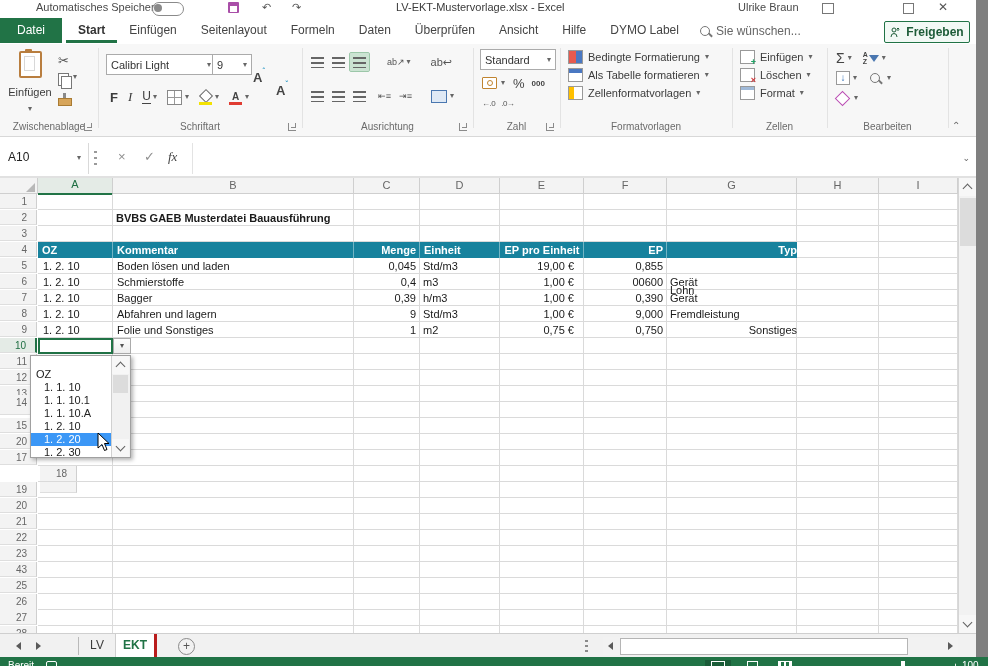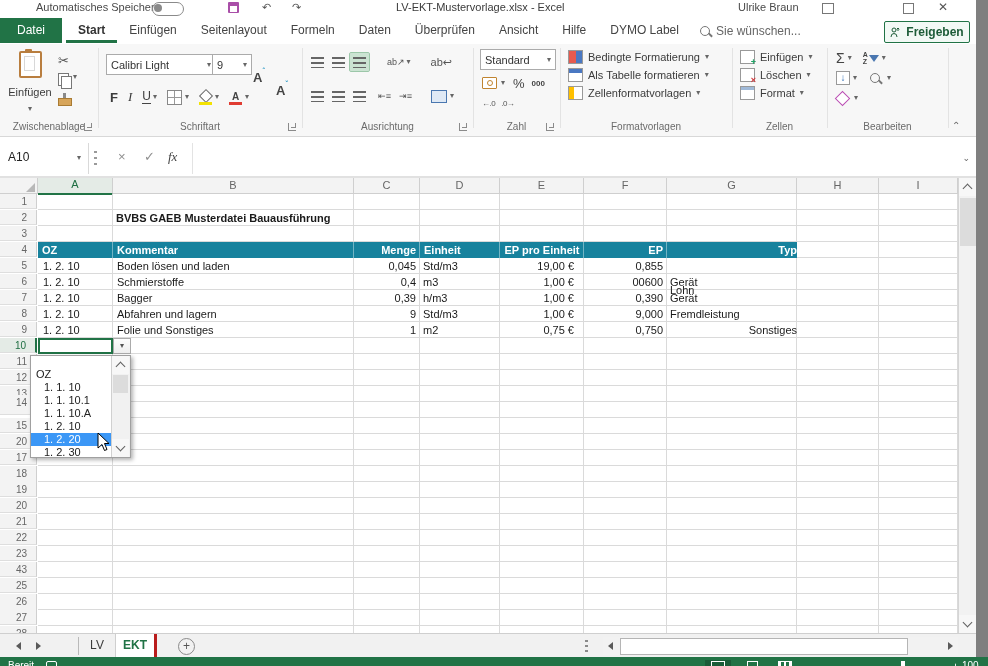--- a/index.html
+++ b/index.html
@@ -415,21 +415,21 @@
     <div class="rowhdr" style="top: 208px; height: 15px;">13</div>
     <div class="hline" style="left: 38px; width: 920px; top: 223px;"></div>
     <div class="rowhdr" style="top: 217px; height: 20px;">14</div>
     <div class="hline" style="left: 38px; width: 920px; top: 239px;"></div>
     <div class="rowhdr" style="top: 240px; height: 15px;">15</div>
     <div class="hline" style="left: 38px; width: 920px; top: 255px;"></div>
     <div class="rowhdr" style="top: 256px; height: 15px;">20</div>
     <div class="hline" style="left: 38px; width: 920px; top: 271px;"></div>
     <div class="rowhdr" style="top: 272px; height: 15px;">17</div>
     <div class="hline" style="left: 38px; width: 920px; top: 287px;"></div>
-    <div class="rowhdr" style="top: 288px; height: 27px;">18</div>
+    <div class="rowhdr" style="top: 288px; height: 27px; margin-left: 40px;">18</div>
     <div class="hline" style="left: 38px; width: 920px; top: 303px;"></div>
     <div class="rowhdr" style="top: 304px; height: 15px;">19</div>
     <div class="hline" style="left: 38px; width: 920px; top: 319px;"></div>
     <div class="rowhdr" style="top: 320px; height: 15px;">20</div>
     <div class="hline" style="left: 38px; width: 920px; top: 335px;"></div>
     <div class="rowhdr" style="top: 336px; height: 15px;">21</div>
     <div class="hline" style="left: 38px; width: 920px; top: 351px;"></div>
     <div class="rowhdr" style="top: 352px; height: 15px;">22</div>
     <div class="hline" style="left: 38px; width: 920px; top: 367px;"></div>
     <div class="rowhdr" style="top: 368px; height: 15px;">23</div>

